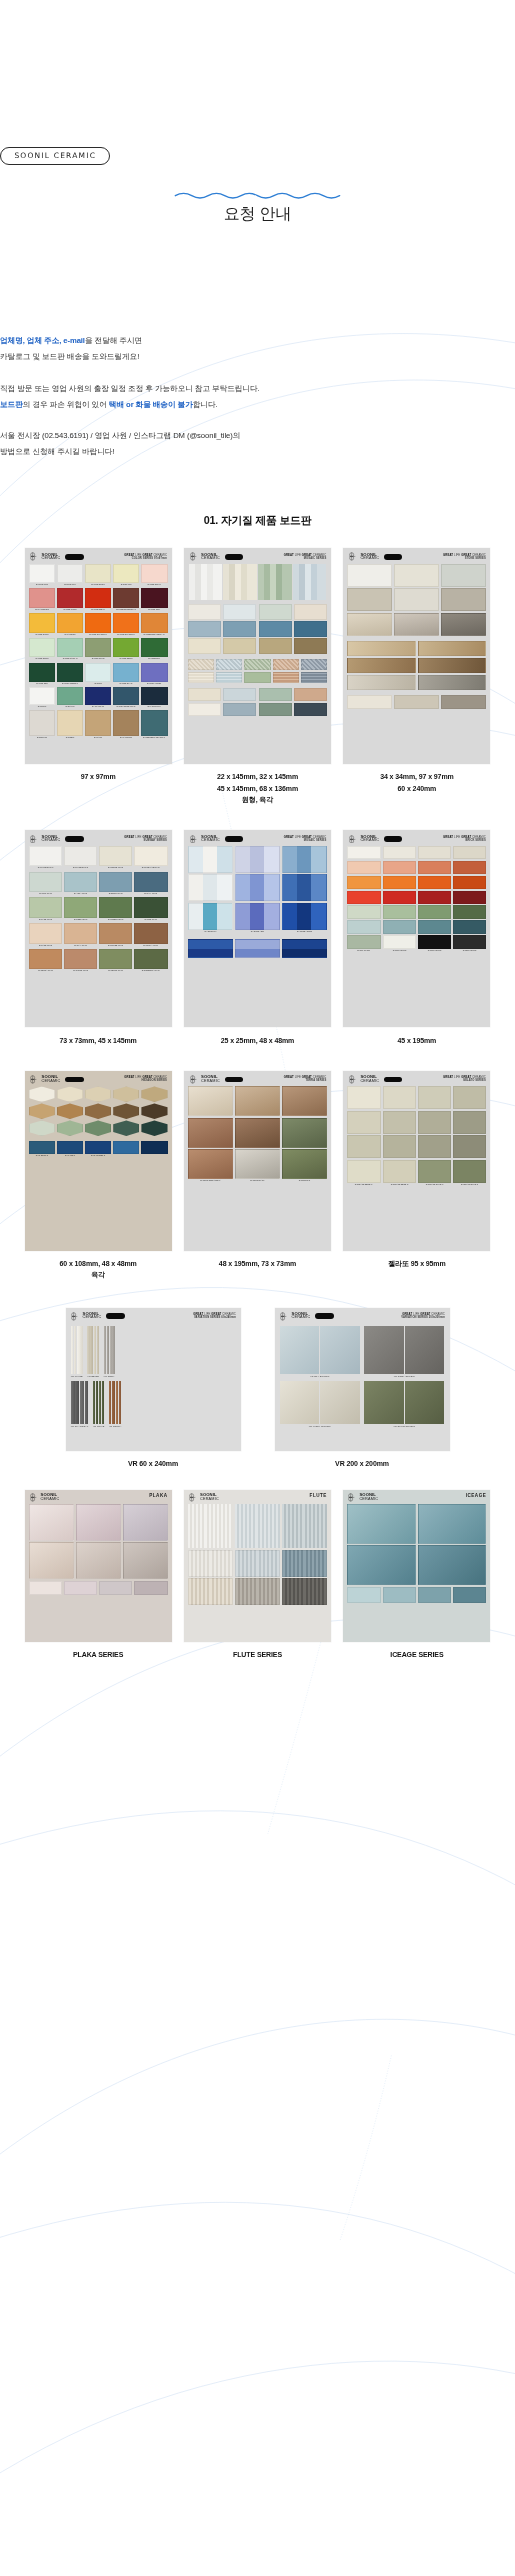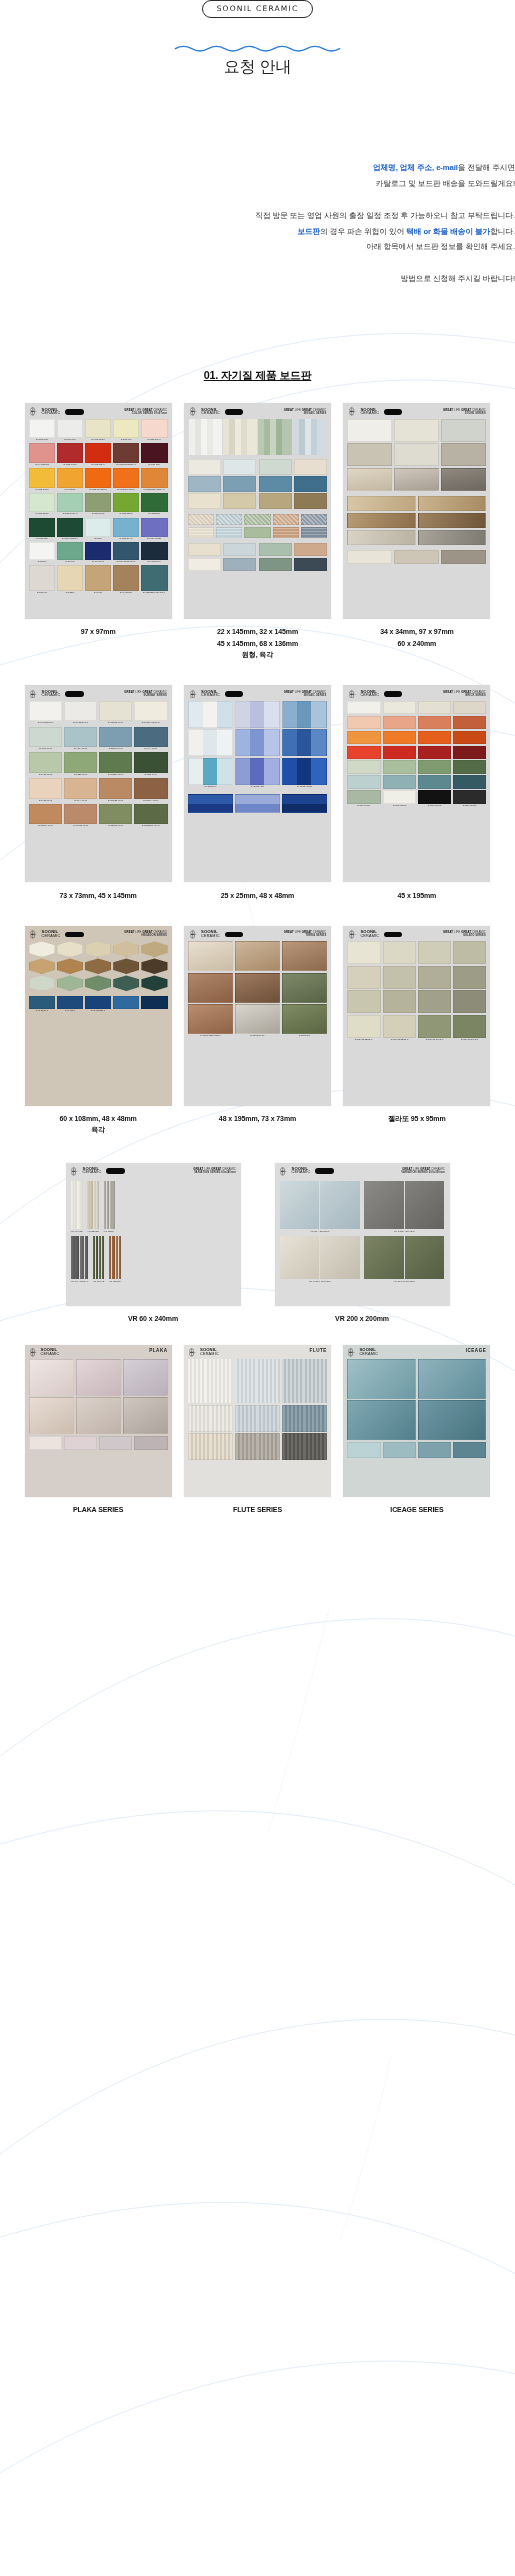--- a/index.html
+++ b/index.html
@@ -11,50 +11,50 @@
   }
 
   
   .bg-arcs { position:absolute; inset:0; width:515px; height:2620px;
              pointer-events:none; z-index:0; }
 
   
   .page { position:relative; z-index:2; width:515px; }
 
   
-  .badge-row { display:flex; justify-content:center; }
+  .badge-row { padding-top:147px; display:flex; justify-content:flex-start; }
   .brand-badge {
     border:0.7px solid #2b2b2b; border-radius:515px;
     padding:4.1px 13.4px 4.6px; font-size:7.5px; letter-spacing:1.2px;
     color:#222; line-height:1; white-space:nowrap;
     font-family:"DejaVu Sans",sans-serif; font-weight:400;
   }
 
   
   .title-block { margin-top:27px; text-align:center; }
   .main-title {
     font-size:24px; font-weight:700; letter-spacing:-0.3px; color:#111;
     line-height:1.16;
   }
   .wave-wrap { display:flex; justify-content:center; margin-top:-3.1px; }
   .sub-title {
     margin-top:4.1px; font-size:16px; font-weight:400; color:#1f1f1f;
     letter-spacing:-0.2px;
   }
 
   
-  .intro { margin-top:82px; text-align:right; }
+  .intro { margin-top:108px; text-align:left; }
   .intro p { font-size:7.7px; line-height:2.06; color:#2d2d2d; letter-spacing:-0.1px; }
   .intro .gap { height:15.5px; }
   .hl { color:#1f62c4; font-weight:700; }
 
   
   .section-head { text-align:center; font-size:10.8px; font-weight:700;
                   letter-spacing:-0.2px; color:#111; }
-  .sec1 { margin-top:82px;text-decoration:underline; }
+  .sec1 { margin-top:54px; }
   .sec2 { margin-top:77px; }
 
   
   .grid3 { display:flex; justify-content:center; gap:12.4px; margin-top:20.6px; }
   .grid2 { display:flex; justify-content:center; gap:34px; margin-top:27px; }
   .cell { width:147px; display:flex; flex-direction:column; align-items:center; }
   .cell.wide { width:175px; }
   .cell.small { width:147px; }
 
   .board {
@@ -159,22 +159,22 @@
   <div class="intro">
     <p>
       <span class="hl">업체명, 업체 주소, e-mail</span><span>을 전달해 주시면</span>
     </p>
     <p>카탈로그 및 보드판 배송을 도와드릴게요!</p>
     <div class="gap"></div>
     <p>직접 방문 또는 영업 사원의 출장 일정 조정 후 가능하오니 참고 부탁드립니다.</p>
     <p>
       <span class="hl">보드판</span><span>의 경우 파손 위험이 있어 </span><span class="hl">택배 or 화물 배송이 불가</span><span>합니다.</span>
     </p>
-    <p>아래 항목에서 보드판 정보를 확인해 주세요.</p>
     <div class="gap"></div>
+    <p>서울 전시장 (02.543.6191) / 영업 사원 / 인스타그램 DM (@soonil_tile)의</p>
     <p>방법으로 신청해 주시길 바랍니다!</p>
   </div>
 
   <div class="section-head sec1">01. 자기질 제품 보드판</div>
 
   <div class="grid3">
 
     <div class="cell">
       <div class="board tall">
         <div class="bhead">

